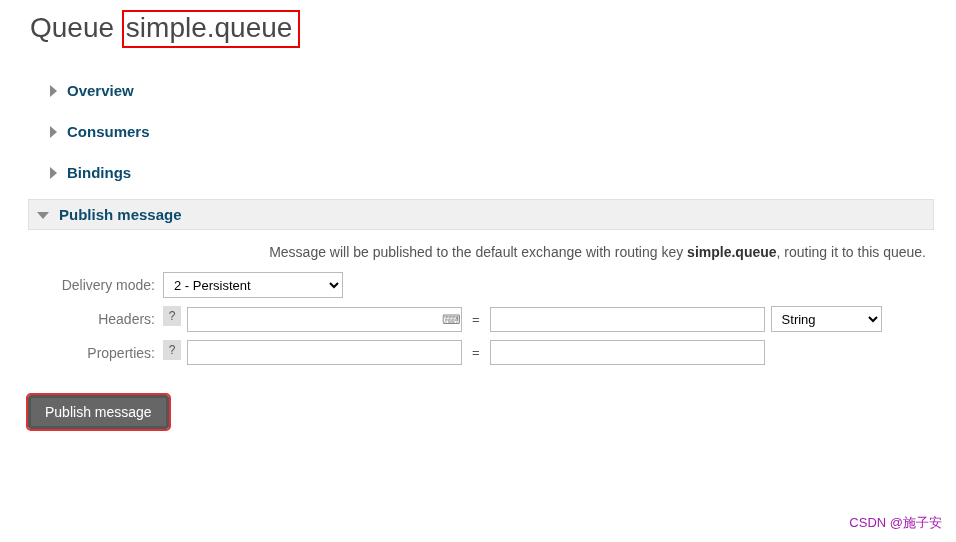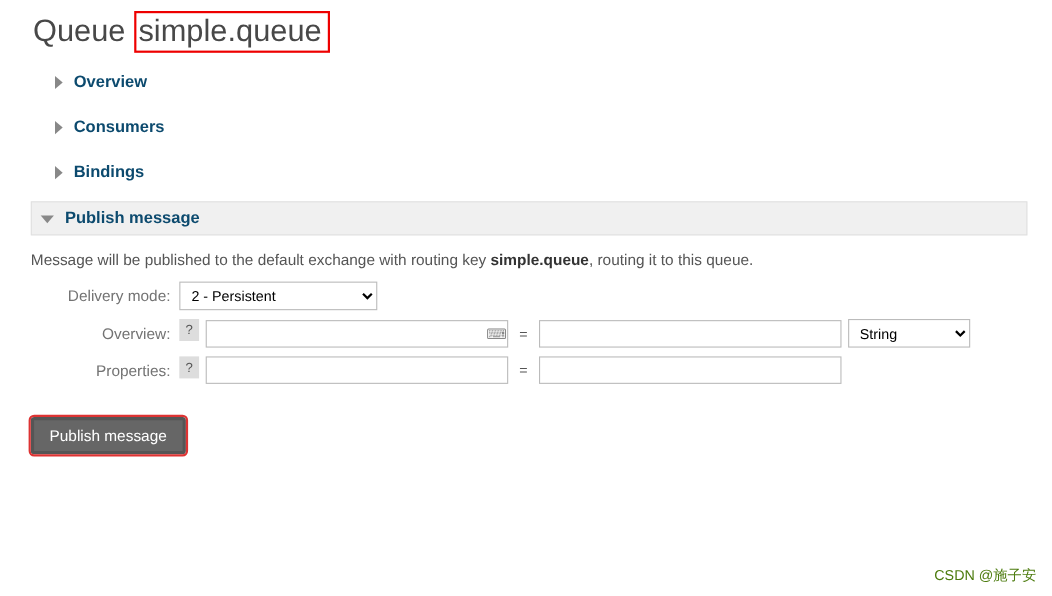--- a/index.html
+++ b/index.html
@@ -8,21 +8,21 @@
       font-size: 13px;
       color: #444;
       background: #fff;
       width: 956px;
       padding: 10px 30px;
     }
     h1 {
       font-size: 28px;
       font-weight: normal;
       color: #484848;
-      margin-bottom: 12px;
+      margin-bottom: 28px;
     }
     h1 .queue-name {
       border: 2px solid #e00;
       padding: 0 6px 2px 2px;
       display: inline-block;
     }
     .section {
       margin-bottom: 12px;
       margin-left: 20px;
     }
@@ -59,20 +59,21 @@
       color: #0c4a6e;
     }
     .section-body {
       margin-top: 14px;
       margin-left: -22px;
     }
     .hint {
       font-size: 14px;
       color: #555;
       margin-bottom: 12px;
+      text-align: right;
     }
     .hint b { font-weight: bold; color: #333; }
     .form-row {
       display: flex;
       align-items: flex-start;
       margin-bottom: 8px;
     }
     .form-label {
       width: 135px;
       text-align: right;
@@ -137,21 +138,21 @@
       outline: 2px solid #d33;
       padding: 6px 14px;
       font-size: 14px;
       cursor: pointer;
       border-radius: 3px;
     }
     .watermark {
       position: fixed;
       right: 14px;
       bottom: 10px;
-      color: #4d7c0f;
+      color: #a21caf;
       font-size: 13px;
       pointer-events: none;
     }
   </style>
 </head>
 <body>
 
 <h1>
   <span>Queue</span>
   <span class="queue-name">simple.queue</span>
@@ -190,21 +191,21 @@
     </p>
 
     <div class="form-row">
       <div class="form-label">Delivery mode:</div>
       <select class="delivery-select">
         <option>2 - Persistent</option>
       </select>
     </div>
 
     <div class="form-row">
-      <div class="form-label">Overview:</div>
+      <div class="form-label">Headers:</div>
       <span class="help">?</span>
       <div class="kv-row">
         <span class="key-wrap">
           <input type="text" class="key-input with-icon" value="" style="">
           <span class="key-icon">⌨</span>
         </span>
         <span class="eq">=</span>
         <input type="text" class="val-input" value="" style="">
         <select class="type-select">
           <option>String</option>

